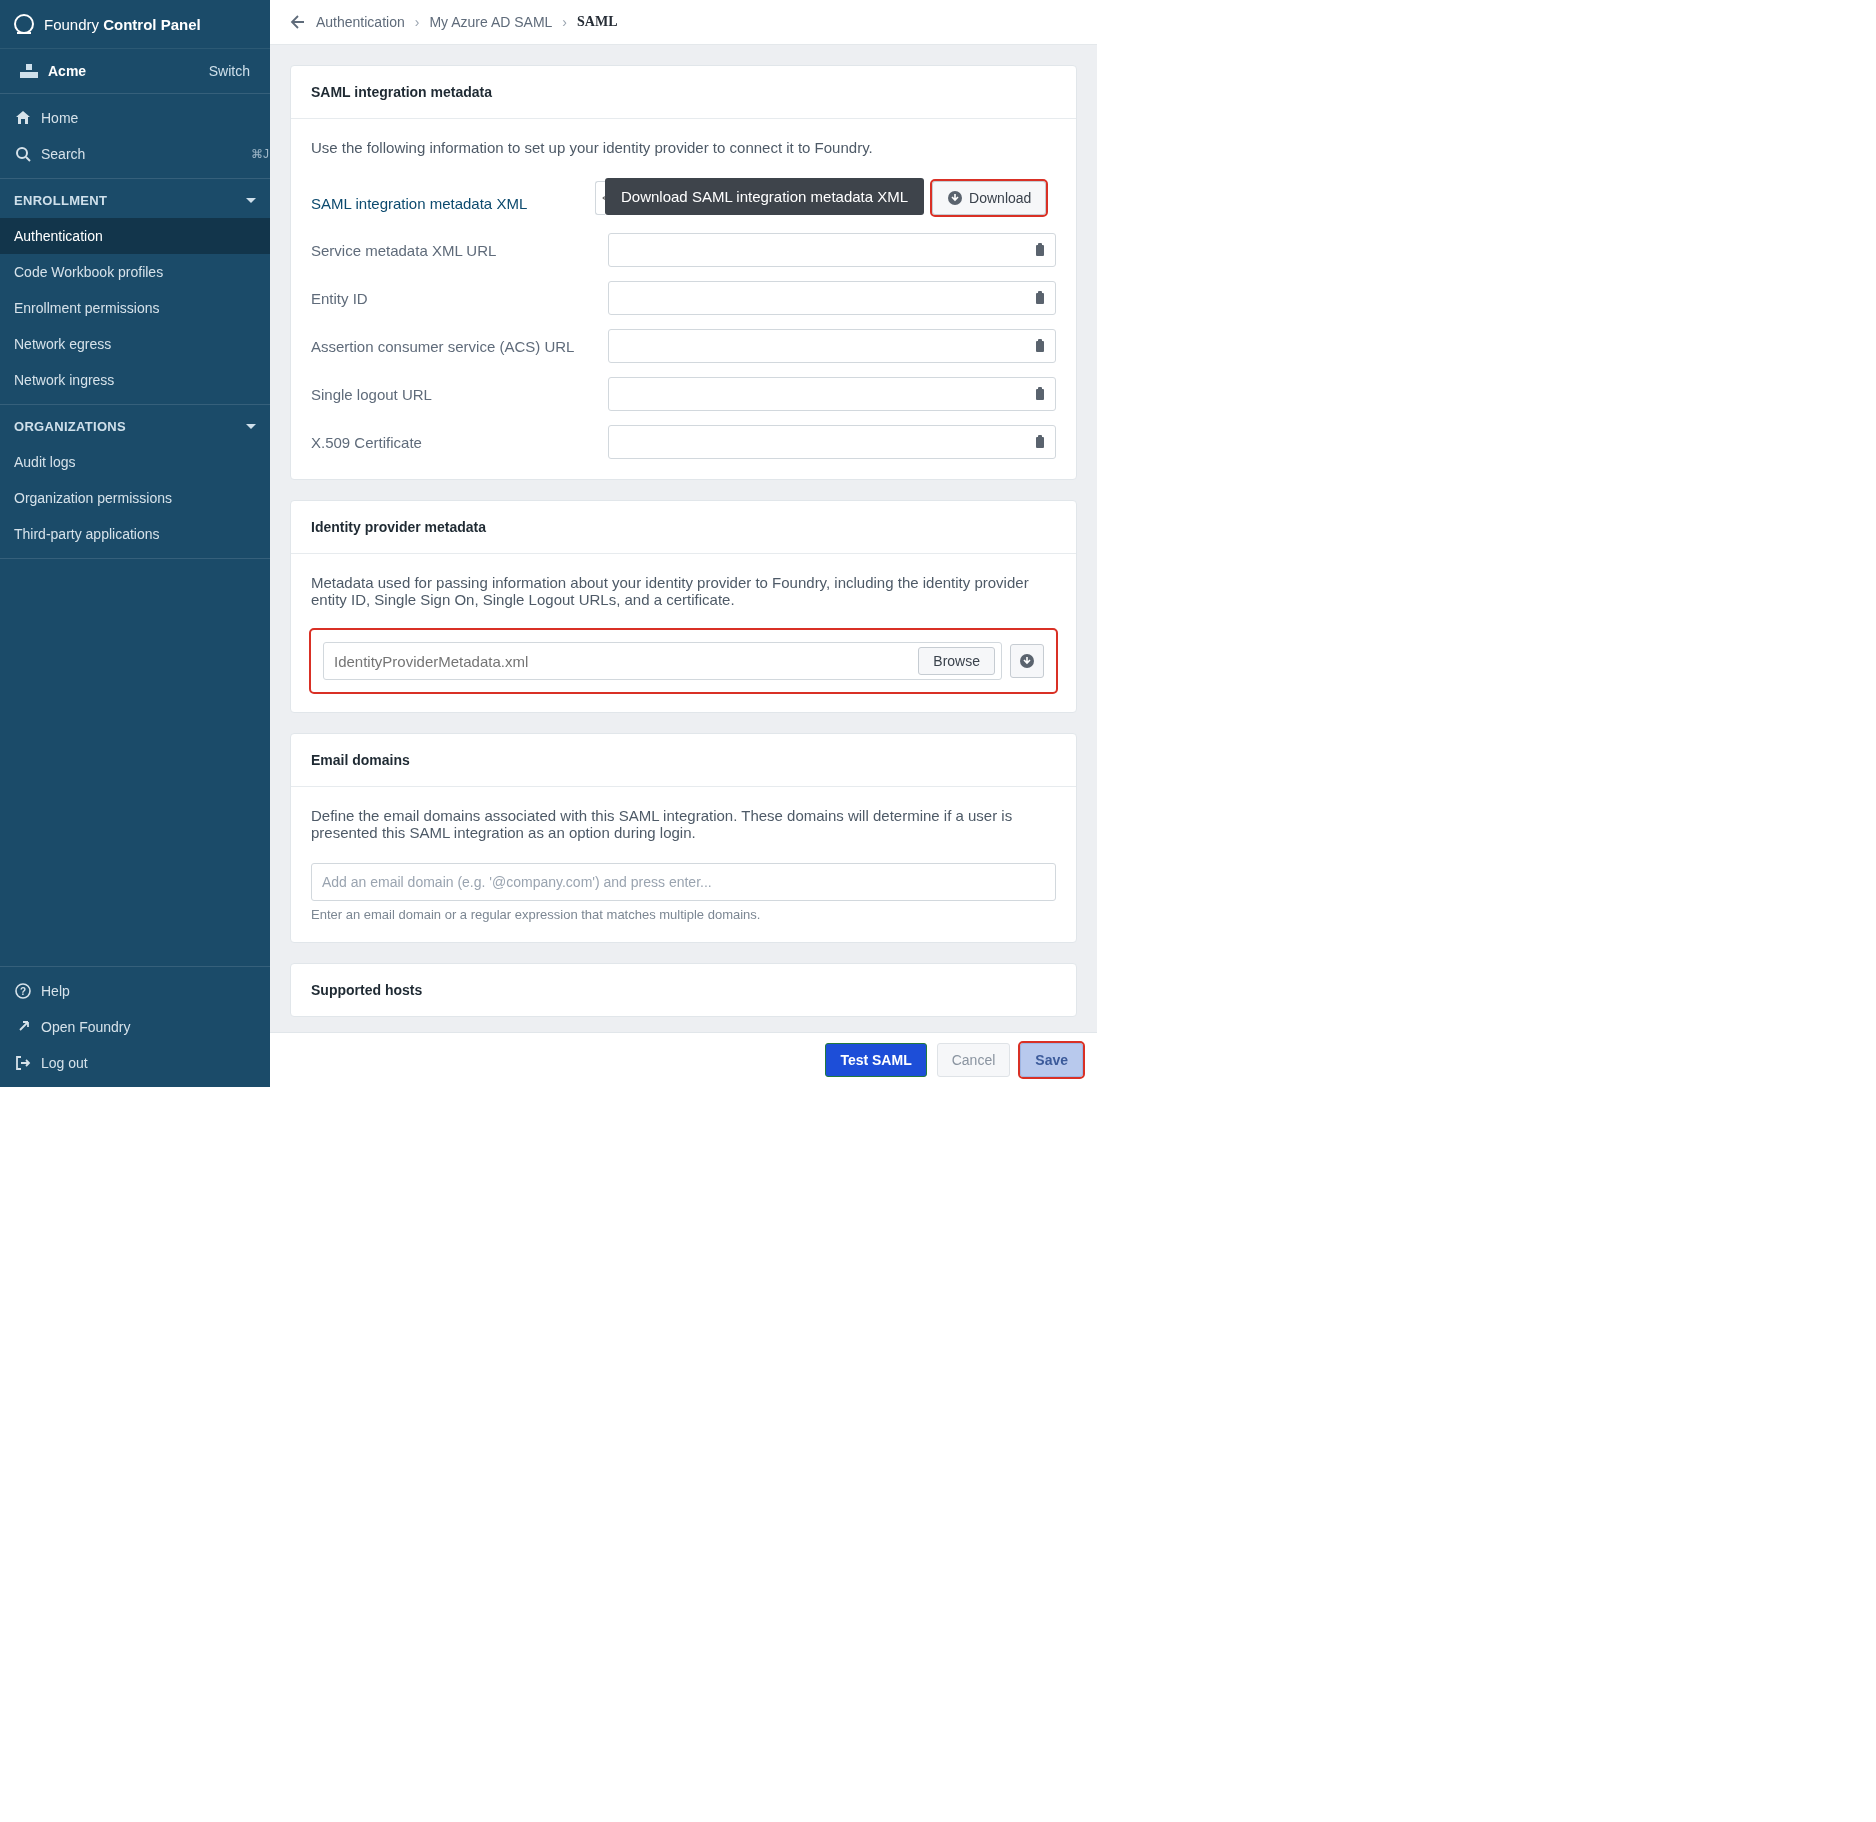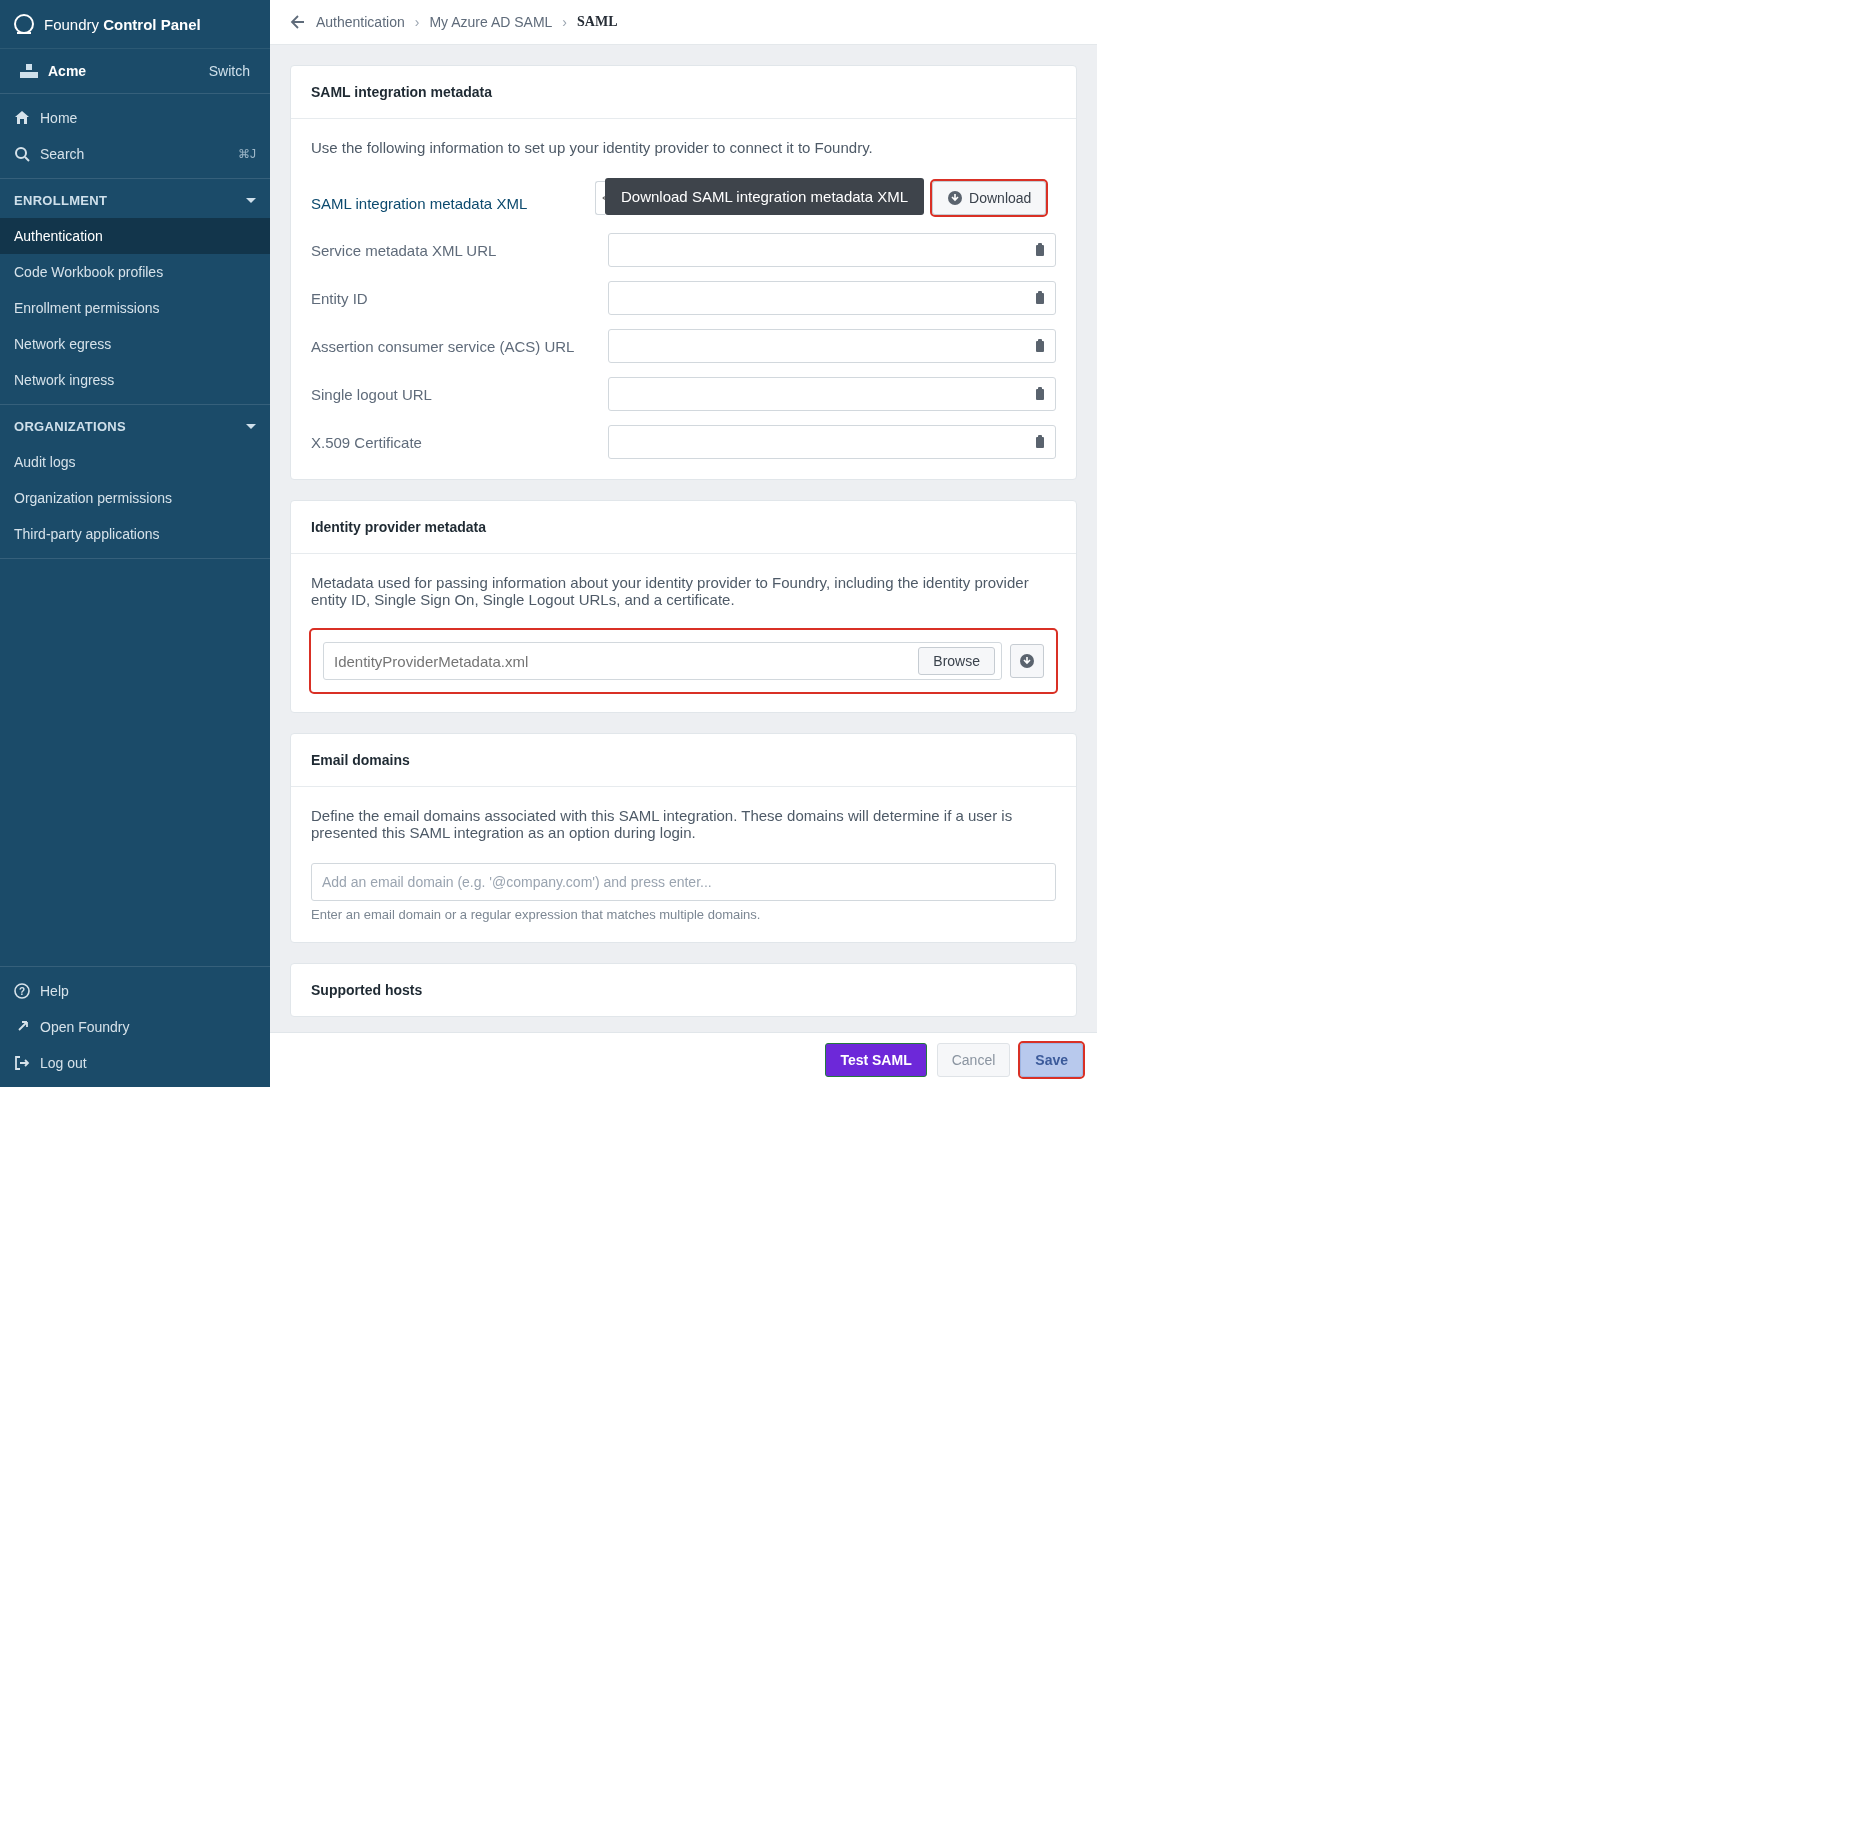--- a/index.html
+++ b/index.html
@@ -44,22 +44,22 @@
     padding: 14px 20px;
     border-bottom: 1px solid rgba(255,255,255,0.12);
     gap: 31px;
   }
   .org-left { display:flex; align-items:center; gap:10px; color:#fff; font-weight:600; }
   .org-switch { color:#cfe0eb; font-size:14px; cursor:pointer; }
 
   .nav-section-plain { padding: 6px 0; border-bottom: 1px solid rgba(255,255,255,0.12); }
   .nav-item {
     display:flex; align-items:center; gap:10px;
-    padding: 10px 14px;
-    color:#d6e2ea; cursor:pointer;
+    padding: 10px 1px;
+    color:#d6e2ea; cursor:pointer;margin-left:14px;
   }
   .nav-item .spacer { flex:1; }
   .nav-item .shortcut { color:#9fb8c9; font-size:12px; }
 
   .nav-group-header {
     display:flex; align-items:center; justify-content:space-between;
     padding: 14px 14px 10px;
     color:#cfe0eb; font-weight:700; font-size:13px; letter-spacing:0.3px;
     cursor:pointer;
   }
@@ -148,21 +148,21 @@
   .file-group { display:flex; align-items:center; gap:8px; }
   .file-group .file-row { flex:1; }
 
   .hint { font-size:13px; color:#7c8793; margin-top:6px; }
 
   .footer {
     position:absolute; left:270px; right:0; bottom:0;
     background:#fff; border-top:1px solid #e1e6ea;
     padding:10px 14px; display:flex; justify-content:flex-end; gap:10px;
   }
-  .btn-primary { background:#6d28d9; color:#fff; border:1px solid #237a3d; font-weight:600; }
+  .btn-primary { background:#1d4ed8; color:#fff; border:1px solid #237a3d; font-weight:600; }
   .btn-muted { background:#f6f7f9; color:#8a94a0; border:1px solid #dfe3e7; }
   .btn-save { background:#b8c9ed; color:#3b5a9a; border:1px solid #9db5e3; font-weight:600; }
 
   .caret-down { width:0; height:0; border-left:5px solid transparent; border-right:5px solid transparent; border-top:5px solid #cfe0eb; }
 
   .org-logo { width:18px; height:14px; position:relative; }
   .org-logo::before, .org-logo::after { content:""; position:absolute; background:#cfe0eb; }
   .org-logo::before { width:6px; height:6px; left:6px; top:0; }
   .org-logo::after { width:18px; height:6px; left:0; top:8px; }
 </style>

